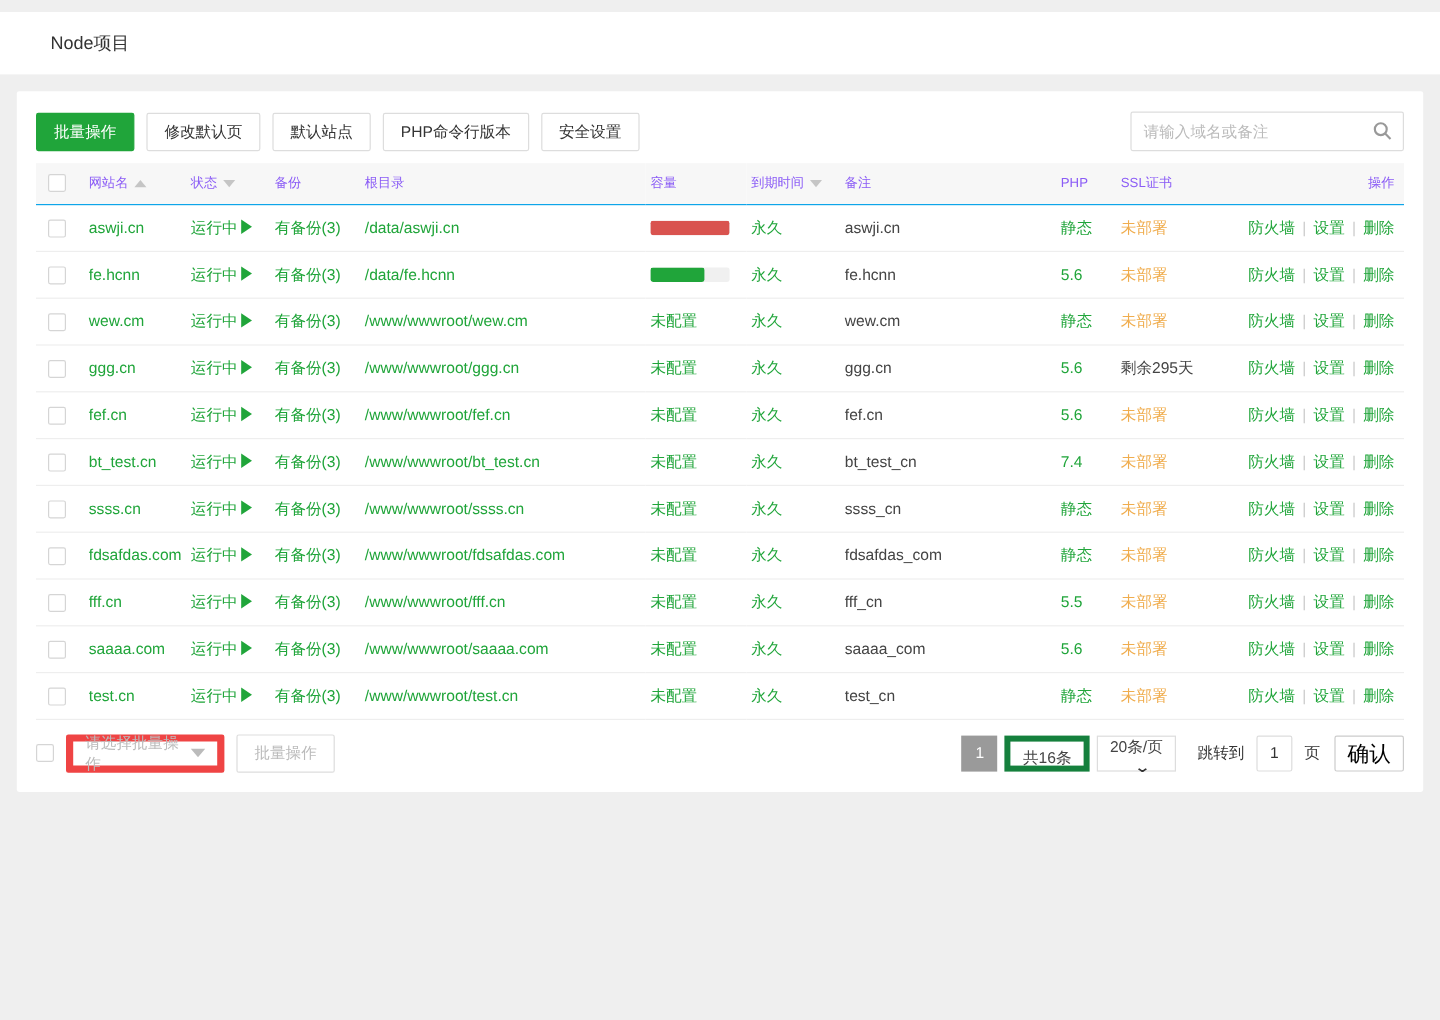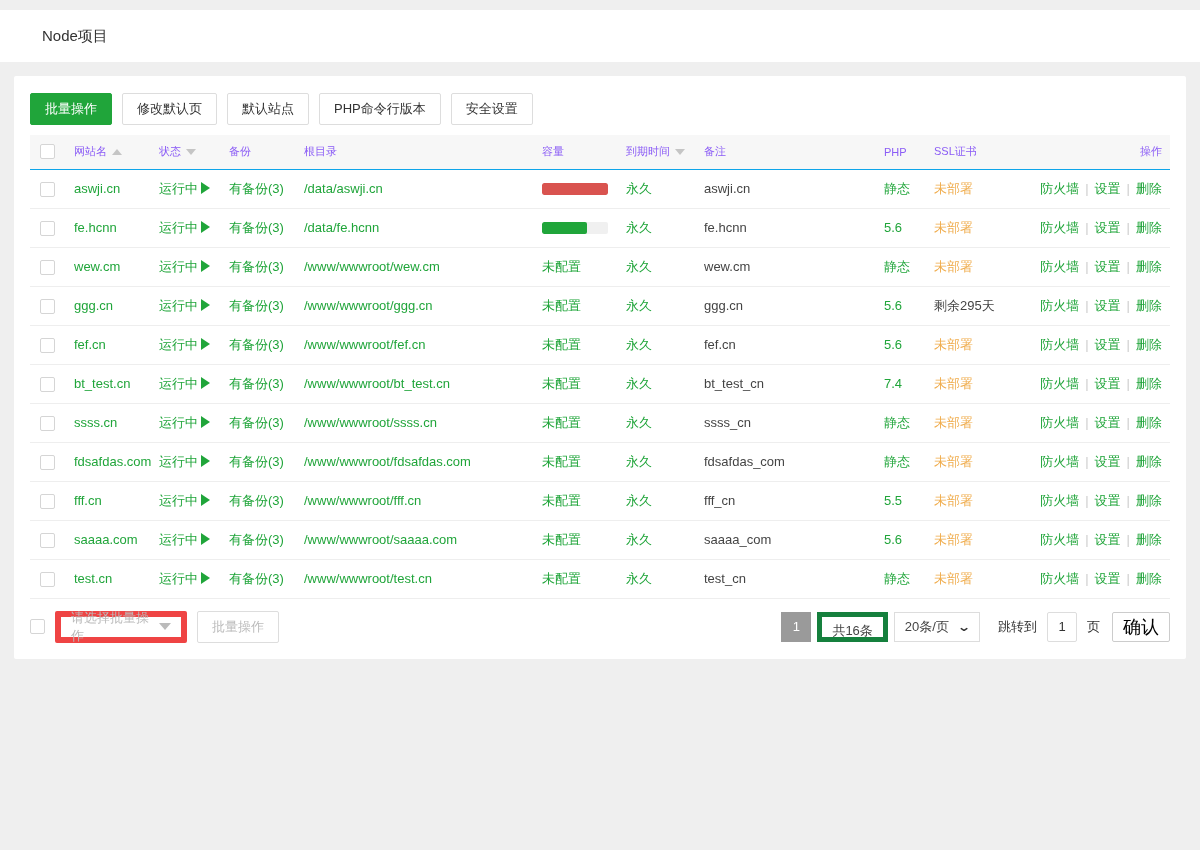--- a/index.html
+++ b/index.html
@@ -50,21 +50,21 @@
   .action-sep { color:#ccc; margin:0 6px; }
 
   
   .tfoot { display:flex; align-items:center; margin-top:12px; }
   .batch-select { display:flex; align-items:center; justify-content:space-between; width:132px; height:32px; border:6px solid #ef4444; border-radius:2px; padding:0 10px; color:#bbb; margin:0 10px; cursor:pointer; }
   .batch-select .caret-down { width:0; height:0; border-left:6px solid transparent; border-right:6px solid transparent; border-top:7px solid #bbb; }
   .btn-disabled { color:#bbb; cursor:default; }
   .pager { margin-left:auto; display:flex; align-items:center; }
   .page-num { min-width:30px; height:30px; line-height:30px; text-align:center; background:#9a9a9a; color:#fff; font-size:13px; cursor:pointer; }
   .page-total { height:30px; line-height:28px; border:5px solid #15803d; padding:0 10px; margin-left:6px; }
-  .page-size { display:flex; align-items:center; height:30px; border:1px solid #ddd; padding:0 10px; margin-left:6px; cursor:pointer; }
+  .page-size { display:flex; align-items:center; height:30px; border:1px solid #ddd; padding:0 10px; margin-left:6px; cursor:pointer;flex-direction:column; }
   .page-size .chev { margin-left:10px; font-weight:bold; color:#333; font-size:12px; transform:scaleX(1.4); }
   .jump-label { margin:0 10px 0 18px; color:#333; }
   .jump-input { width:30px; height:30px; border:1px solid #ddd; border-radius:2px; text-align:center; font-size:13px; color:#333; outline:none; font-family:inherit; }
   .jump-suffix { margin:0 12px 0 10px; color:#333; }
   .btn-confirm { height:30px; line-height:28px; padding:0 10px; border:1px solid #ccc; background:#fff; border-radius:2px; font-size:18px; cursor:pointer; }
 </style>
 </head>
 <body>
 
 <div class="tabbar">
@@ -75,20 +75,27 @@
 
 <div class="card">
 
   <div class="toolbar">
     <button class="btn btn-green">批量操作</button>
     <button class="btn">修改默认页</button>
     <button class="btn">默认站点</button>
     <button class="btn">PHP命令行版本</button>
     <button class="btn">安全设置</button>
     <div class="toolbar-spacer"></div>
+    <div class="searchbox">
+      <input type="text" placeholder="请输入域名或备注" style="">
+      <svg class="search-icon" viewBox="0 0 20 20">
+          <circle cx="8.5" cy="8.5" r="5.5" fill="none" stroke="#999" stroke-width="2"></circle>
+          <line x1="12.8" y1="12.8" x2="17.5" y2="17.5" stroke="#999" stroke-width="2"></line>
+        </svg>
+    </div>
   </div>
 
   <table>
     <colgroup>
       <col style="width:40px">
         <col style="width:85px">
         <col style="width:70px">
         <col style="width:75px">
       <col style="width:238px">
         <col style="width:84px">

